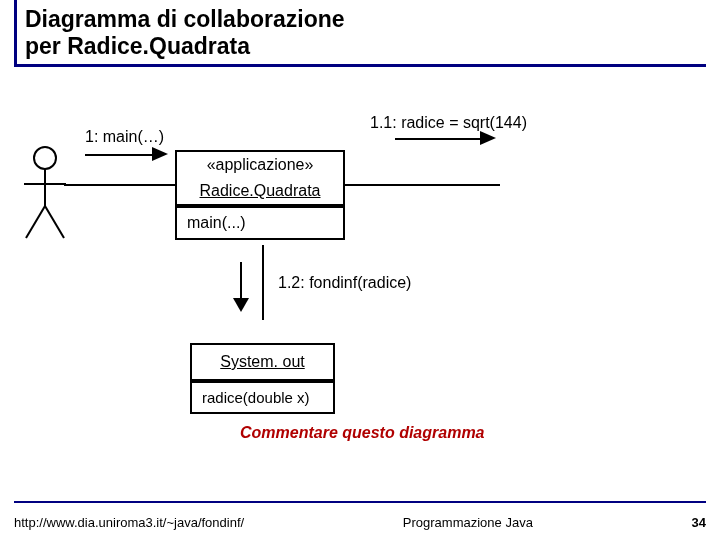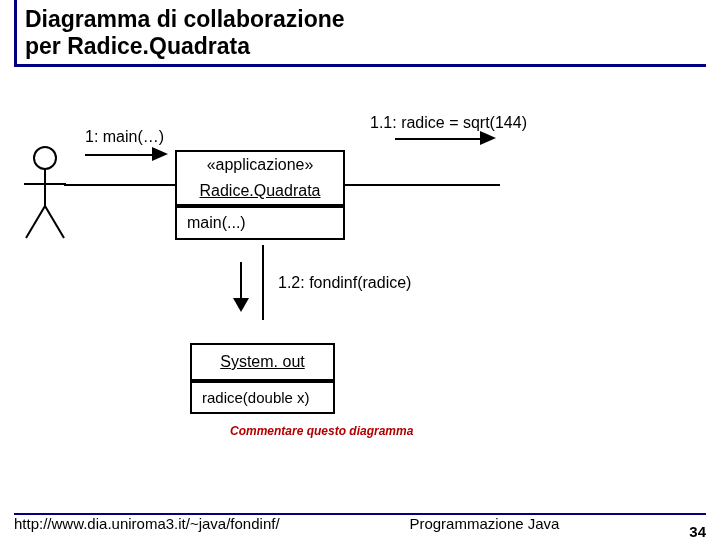--- a/index.html
+++ b/index.html
@@ -59,39 +59,40 @@
   }
   .class-box .compartment.name { text-decoration: underline; }
   .class-box .sep { border-top: 2px solid #000; }
   .class-box .ops { text-align: left; padding: 6px 10px; }
   .assoc {
     position: absolute;
     background: #000;
   }
   .comment-line {
     position: absolute;
-    font-size: 12px;
+    font-size: 16px;
     font-weight: bold;
     font-style: italic;
     color: #b00000;
+    margin-left: 10px;
   }
   .footer {
     position: absolute;
     left: 14px;
     right: 14px;
-    bottom: 0;
+    bottom: 10px;
     border-top: 2px solid #000080;
-    padding-top: 0;
-    font-size: 15px;
+    padding-top: 12px;
+    font-size: 13px;
     display: flex;
     justify-content: space-between;
     color: #000;
   }
   .footer .mid { text-align: center; flex: 1; }
-  .footer .right { font-weight: bold; margin-top: 8px; }
+  .footer .right { font-weight: bold; }
 </style>
 </head>
 <body>
 
 <div class="title-block">
   <h1>
     <span>Diagramma di collaborazione</span><br>
     <span>per Radice.Quadrata</span>
   </h1>
 </div>

